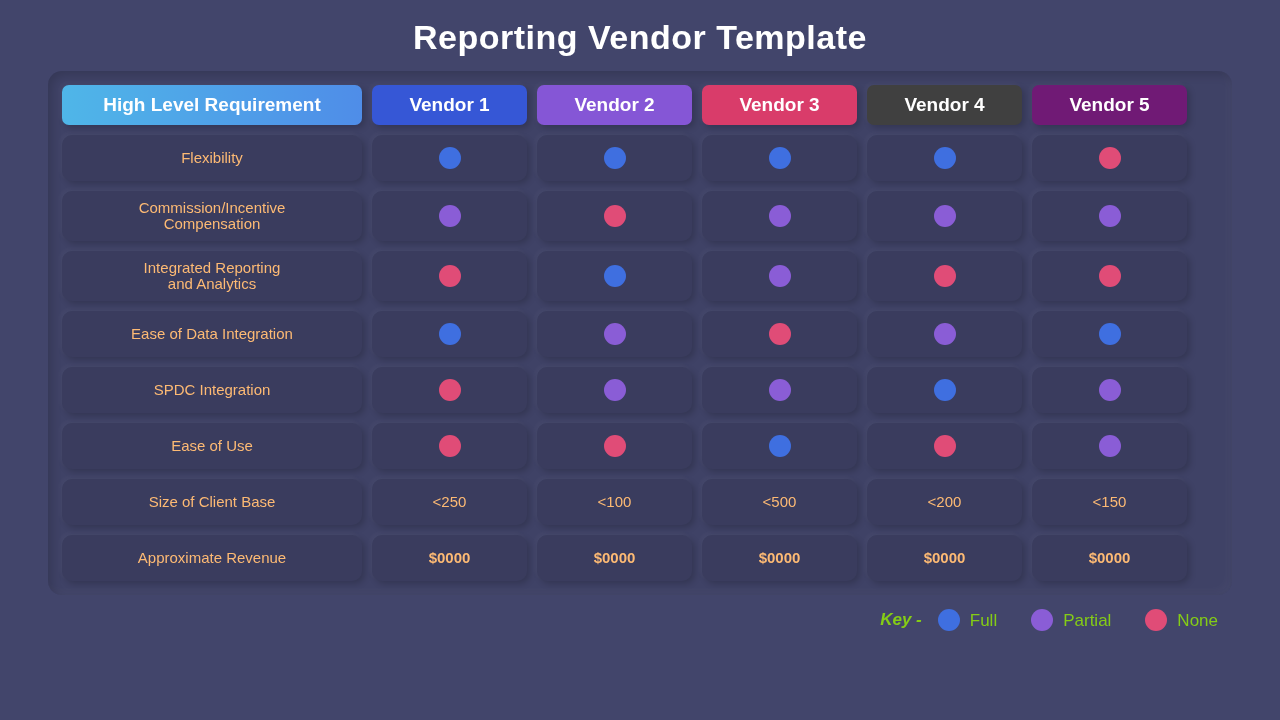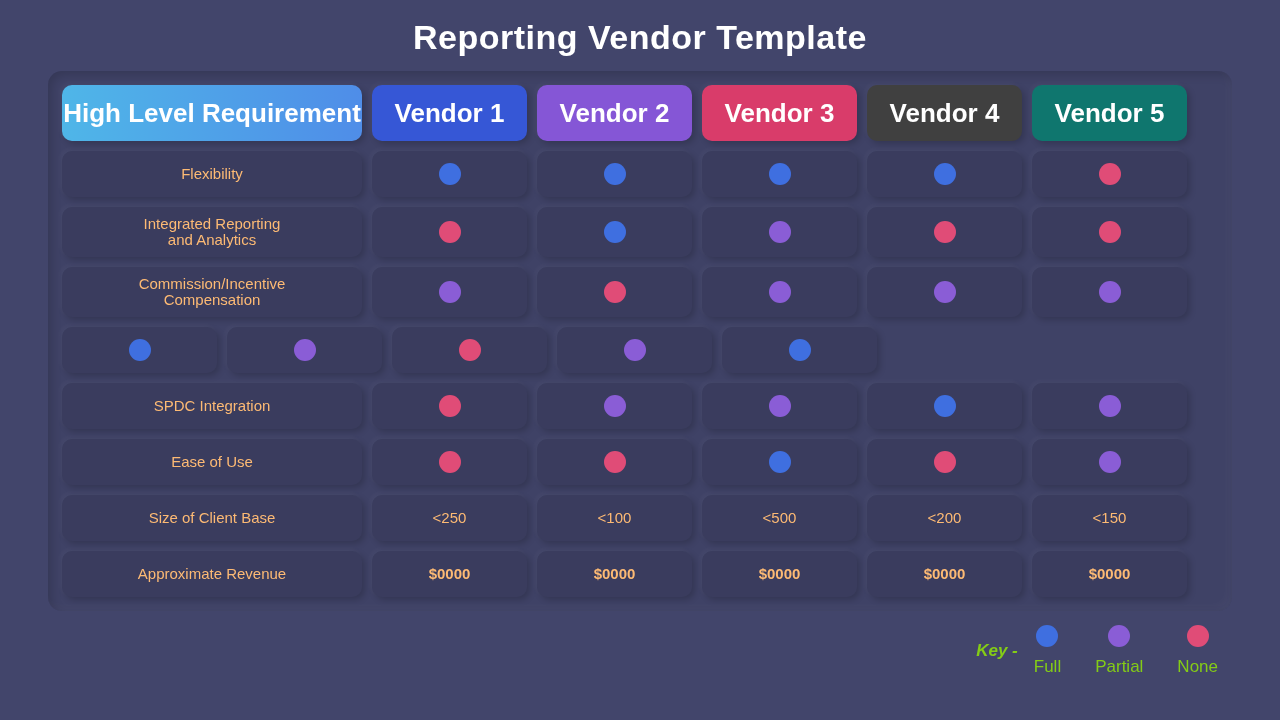--- a/index.html
+++ b/index.html
@@ -37,21 +37,21 @@
     align-items: center;
     justify-content: center;
     text-align: center;
     font-size: 15px;
     font-weight: 500;
     line-height: 1.1;
     box-shadow: 3px 3px 6px rgba(0,0,0,0.18), -2px -2px 5px rgba(255,255,255,0.04);
   }
   .cell.req { width: 300px; }
   .cell.vend { width: 155px; }
-  .header-row .cell { height: 56px; font-size: 26px; font-weight: 600; }
+  .header-row .cell { height: 40px; font-size: 19px; font-weight: 600; border-radius: 7px; }
   .body-row .cell {
     height: 46px;
     background: rgba(0,0,0,0.08);
     color: #fdba74;
   }
   .body-row.tall .cell { height: 50px; }
   .dot {
     width: 22px;
     height: 22px;
     border-radius: 50%;
@@ -59,54 +59,73 @@
   .legend {
     display: flex;
     align-items: center;
     justify-content: flex-end;
     gap: 12px;
     margin: 14px 62px 0 0;
     font-size: 17px;
     color: #84cc16;
   }
   .legend .key-label { font-weight: 700; font-style: italic; margin-right: 4px; }
-  .legend .item { display: flex; align-items: center; gap: 10px; flex-direction: column; }
+  .legend .item { display: flex; align-items: flex-end; gap: 10px; }
   .legend .dot { width: 22px; height: 22px; }
 </style>
 </head>
 <body>
 
 <div class="title">Reporting Vendor Template</div>
 
 <div class="panel">
   <div id="table">
       <div class="row header-row">
         <div class="cell req" style="background: linear-gradient(90deg, rgb(79, 182, 232), rgb(79, 141, 232));">High Level Requirement</div>
         <div class="cell vend" style="background: rgb(54, 87, 214);">Vendor 1</div>
         <div class="cell vend" style="background: rgb(133, 86, 214);">Vendor 2</div>
         <div class="cell vend" style="background: rgb(217, 60, 106);">Vendor 3</div>
         <div class="cell vend" style="background: #404040;">Vendor 4</div>
-        <div class="cell vend" style="background: #0f766e;">Vendor 5</div>
+        <div class="cell vend" style="background: #701a75;">Vendor 5</div>
       </div>
       <div class="row body-row">
         <div class="cell req" style="white-space: pre-line;">Flexibility</div>
         <div class="cell vend">
           <div class="dot" style="background: rgb(63, 111, 224);"></div>
         </div>
         <div class="cell vend">
           <div class="dot" style="background: rgb(63, 111, 224);"></div>
         </div>
         <div class="cell vend">
           <div class="dot" style="background: rgb(63, 111, 224);"></div>
         </div>
         <div class="cell vend">
           <div class="dot" style="background: rgb(63, 111, 224);"></div>
         </div>
         <div class="cell vend">
           <div class="dot" style="background: rgb(224, 76, 119);"></div>
+        </div>
+      </div>
+      <div class="row body-row tall">
+        <div class="cell req" style="white-space: pre-line;">Commission/Incentive
+Compensation</div>
+        <div class="cell vend">
+          <div class="dot" style="background: rgb(138, 93, 214);"></div>
+        </div>
+        <div class="cell vend">
+          <div class="dot" style="background: rgb(224, 76, 119);"></div>
+        </div>
+        <div class="cell vend">
+          <div class="dot" style="background: rgb(138, 93, 214);"></div>
+        </div>
+        <div class="cell vend">
+          <div class="dot" style="background: rgb(138, 93, 214);"></div>
+        </div>
+        <div class="cell vend">
+          <div class="dot" style="background: rgb(138, 93, 214);"></div>
         </div>
       </div>
       <div class="row body-row tall">
         <div class="cell req" style="white-space: pre-line;">Integrated Reporting
 and Analytics</div>
         <div class="cell vend">
           <div class="dot" style="background: rgb(224, 76, 119);"></div>
         </div>
         <div class="cell vend">
           <div class="dot" style="background: rgb(63, 111, 224);"></div>
@@ -114,40 +133,22 @@
         <div class="cell vend">
           <div class="dot" style="background: rgb(138, 93, 214);"></div>
         </div>
         <div class="cell vend">
           <div class="dot" style="background: rgb(224, 76, 119);"></div>
         </div>
         <div class="cell vend">
           <div class="dot" style="background: rgb(224, 76, 119);"></div>
         </div>
       </div>
-      <div class="row body-row tall">
-        <div class="cell req" style="white-space: pre-line;">Commission/Incentive
-Compensation</div>
-        <div class="cell vend">
-          <div class="dot" style="background: rgb(138, 93, 214);"></div>
-        </div>
-        <div class="cell vend">
-          <div class="dot" style="background: rgb(224, 76, 119);"></div>
-        </div>
-        <div class="cell vend">
-          <div class="dot" style="background: rgb(138, 93, 214);"></div>
-        </div>
-        <div class="cell vend">
-          <div class="dot" style="background: rgb(138, 93, 214);"></div>
-        </div>
-        <div class="cell vend">
-          <div class="dot" style="background: rgb(138, 93, 214);"></div>
-        </div>
-      </div>
-      <div class="row body-row">
+      <div class="row body-row">
+        <div class="cell req" style="white-space: pre-line;">Ease of Data Integration</div>
         <div class="cell vend">
           <div class="dot" style="background: rgb(63, 111, 224);"></div>
         </div>
         <div class="cell vend">
           <div class="dot" style="background: rgb(138, 93, 214);"></div>
         </div>
         <div class="cell vend">
           <div class="dot" style="background: rgb(224, 76, 119);"></div>
         </div>
         <div class="cell vend">

